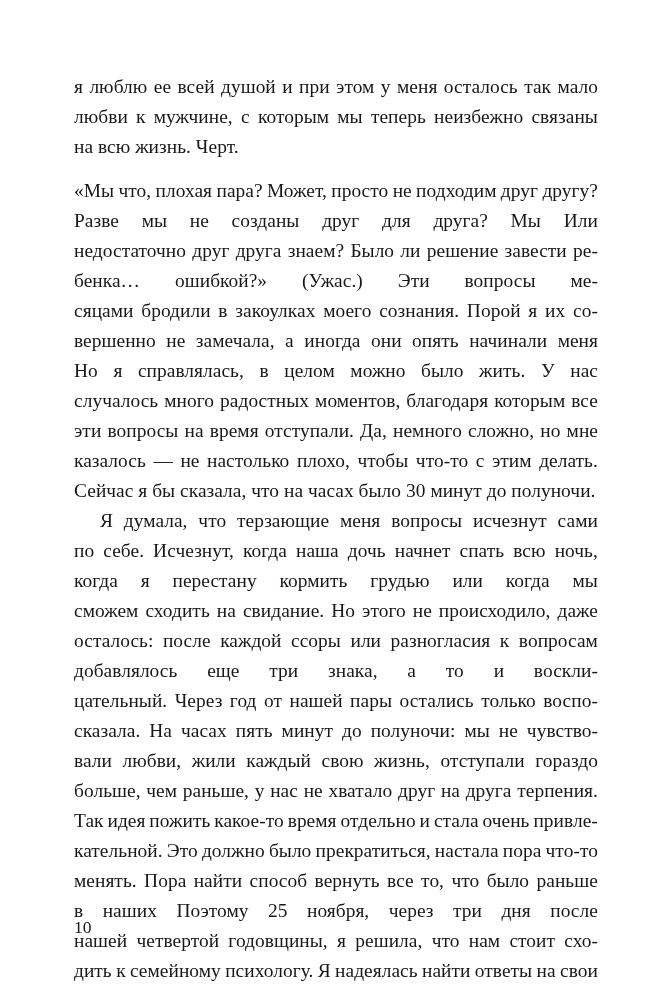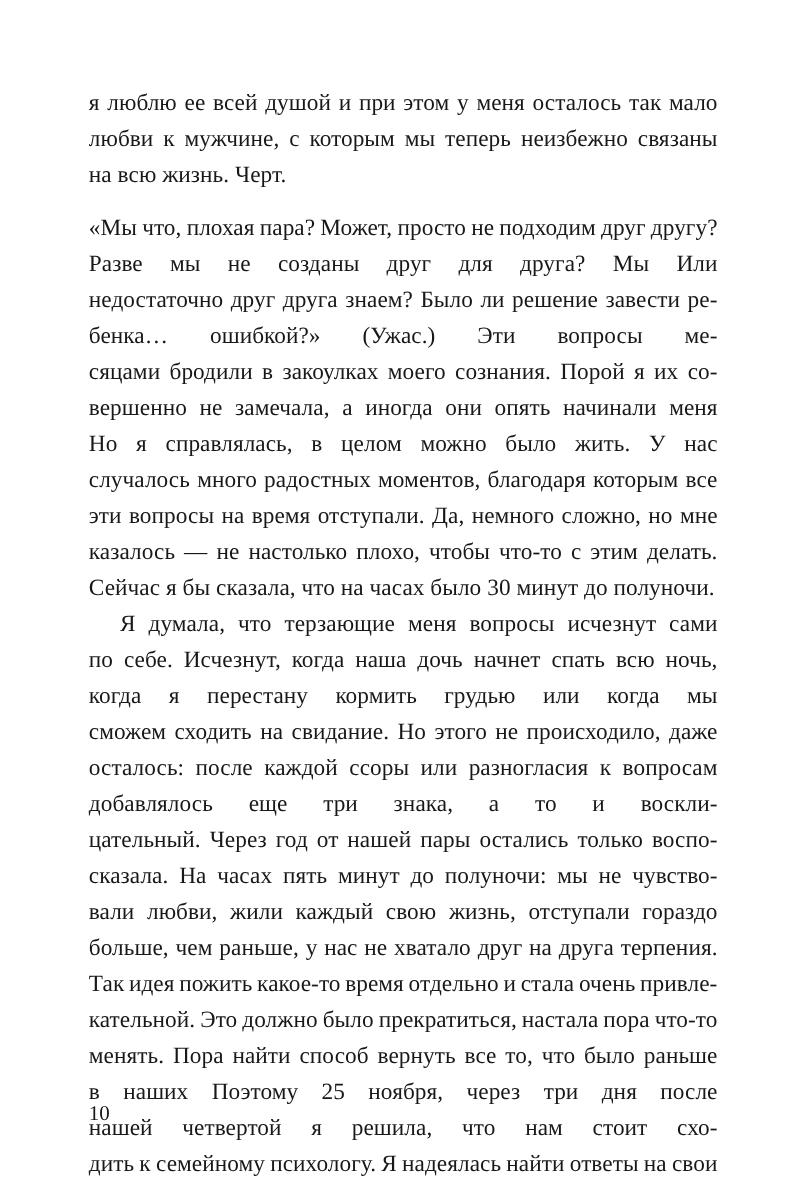--- a/index.html
+++ b/index.html
@@ -363,20 +363,21 @@
           <span>25</span>
           <span>ноября,</span>
           <span>через</span>
           <span>три</span>
           <span>дня</span>
           <span>после</span>
         </span>
         <span class="line justify">
           <span>нашей</span>
           <span>четвертой</span>
+          <span>годовщины,</span>
           <span>я</span>
           <span>решила,</span>
           <span>что</span>
           <span>нам</span>
           <span>стоит</span>
           <span>схо-</span>
         </span>
         <span class="line justify">
           <span>дить</span>
           <span>к</span>

